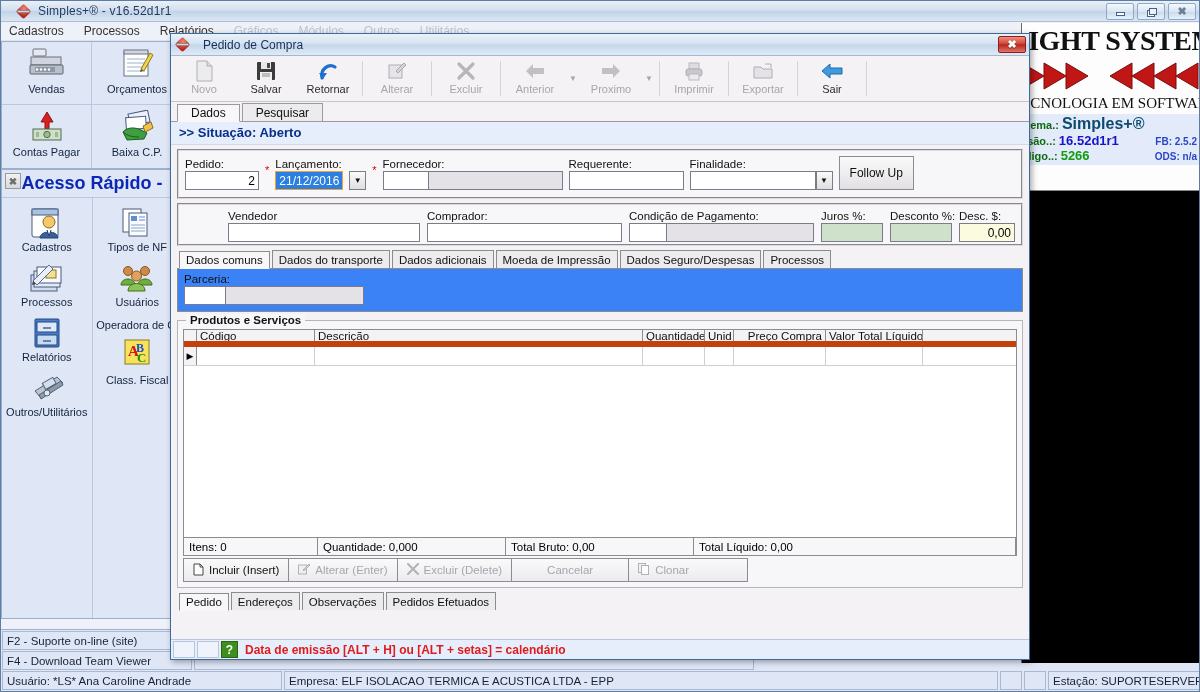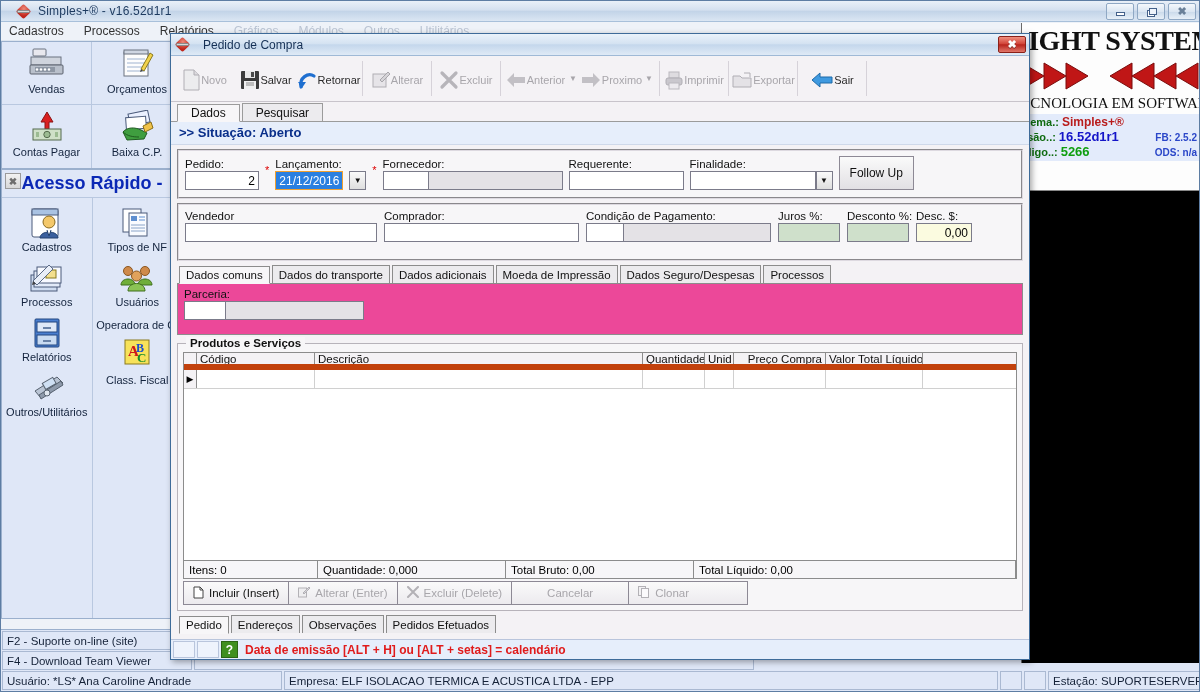--- a/index.html
+++ b/index.html
@@ -173,21 +173,21 @@
     color: #fff; font-size: 11px; font-weight: bold;
     display: flex; align-items: center; justify-content: center;
     text-shadow: 0 1px 0 rgba(0,0,0,.4);
   }
   .toolbar {
     height: 46px; background: #f4f2f5;
     border-bottom: 1px solid #c8c4cb;
     display: flex; align-items: stretch; padding: 2px 2px;
   }
   .tb-btn {
-    width: 62px; display: flex; align-items: center; justify-content: center;
+    width: 62px; display: flex; flex-direction: column; align-items: center; justify-content: flex-start;
     padding-top: 2px; color: #2b2b2b;
   }
   .tb-btn.disabled { color: #a8a6ab; }
   .tb-label { font-size: 11px; margin-top: 1px; white-space: nowrap; }
   .tb-sep { width: 1px; background: #d6d2d9; margin: 3px 3px; }
   .tb-caret {
     width: 14px; display:flex; align-items:center; justify-content:center; color:#a8a6ab; font-size: 8px;
   }
   .tb-ico { height: 22px; display: flex; align-items: center; justify-content: center; }
 
@@ -542,21 +542,21 @@
                 <path d="M132 4 L110 17 L132 30 Z"></path>
               <path d="M154 4 L132 17 L154 30 Z"></path>
                 <path d="M176 4 L154 17 L176 30 Z"></path>
             </g>
           </svg>
         </div>
         <div class="brand-sub">TECNOLOGIA EM SOFTWARE</div>
         <div class="brand-info">
           <div class="bi-row">
             <span class="bi-key">Sistema.:</span>
-            <span class="bi-val" style="color:#b91c1c;font-size:12px">Simples+®</span>
+            <span class="bi-val" style="color:#0c4a6e;font-size:16px">Simples+®</span>
           </div>
           <div class="bi-row">
             <span class="bi-key">Versão..:</span>
             <span class="bi-val" style="color:#1414c8;font-size:13px">16.52d1r1</span>
             <span class="bi-extra">FB: 2.5.2</span>
           </div>
           <div class="bi-row">
             <span class="bi-key">Código..:</span>
             <span class="bi-val" style="color:#0f9e0f;font-size:13px">5266</span>
             <span class="bi-extra">ODS: n/a</span>
@@ -715,21 +715,21 @@
         <div class="fld" style="width:143px">
           <span class="fld-label">Finalidade:</span>
           <span style="display:flex">
             <span class="inp" style="flex:1"></span>
             <span class="combo-btn">▼</span>
           </span>
         </div>
         <span class="btn" style="margin-bottom:0">Follow Up</span>
       </div>
 
-      <div class="group sunken" style="display:flex; align-items:flex-end; gap:7px; padding:5px 6px 17px 6px;">
+      <div class="group sunken" style="display:flex; align-items:flex-end; gap:7px; padding:5px 6px 2px 6px;justify-content:flex-end;">
         <div class="fld" style="width:192px">
           <span class="fld-label">Vendedor</span>
           <span class="inp"></span>
         </div>
         <div class="fld" style="width:195px">
           <span class="fld-label">Comprador:</span>
           <span class="inp"></span>
         </div>
         <div class="fld" style="width:185px">
           <span class="fld-label">Condição de Pagamento:</span>
@@ -754,21 +754,21 @@
 
       <div class="inner-tabs">
         <span class="itab active">Dados comuns</span>
         <span class="itab">Dados do transporte</span>
         <span class="itab">Dados adicionais</span>
         <span class="itab">Moeda de Impressão</span>
         <span class="itab">Dados Seguro/Despesas</span>
         <span class="itab">Processos</span>
       </div>
 
-      <div style="border:1px solid #8c8c8c; background:#ec4899; padding:4px 6px 14px 6px;">
+      <div style="border:1px solid #8c8c8c; background:#3b82f6; padding:4px 6px 6px 6px;">
         <div class="fld" style="width:180px">
           <span class="fld-label">Parceria:</span>
           <span style="display:flex">
             <span class="inp" style="width:42px"></span>
             <span class="inp gray" style="flex:1"></span>
           </span>
         </div>
       </div>
 
       <div class="group" style="margin-top:8px; padding:8px 5px 5px 5px; height:268px;">

